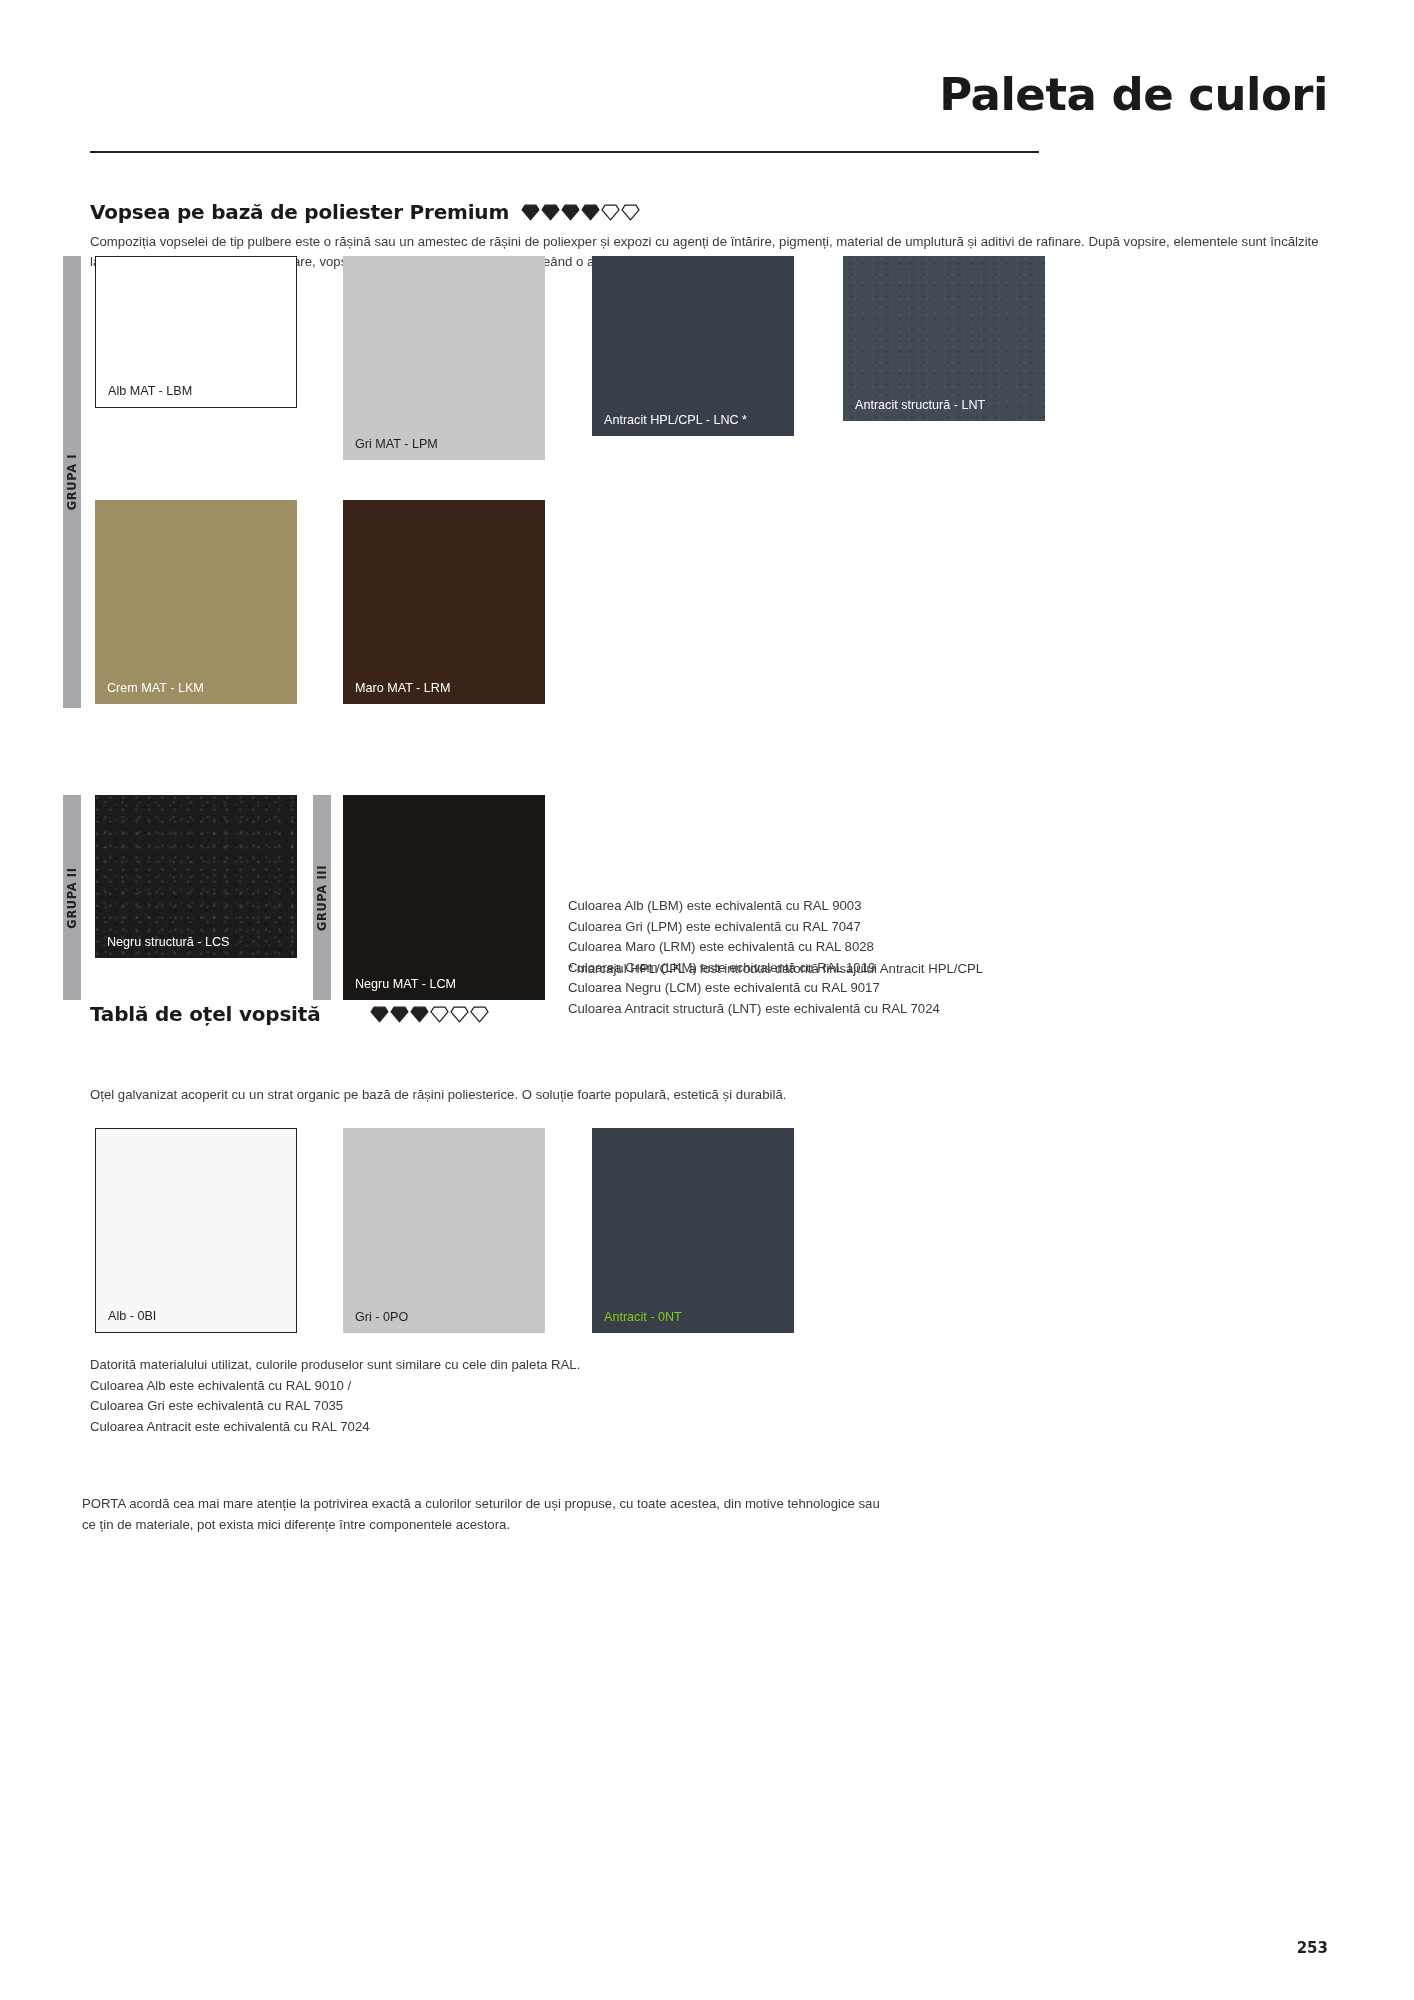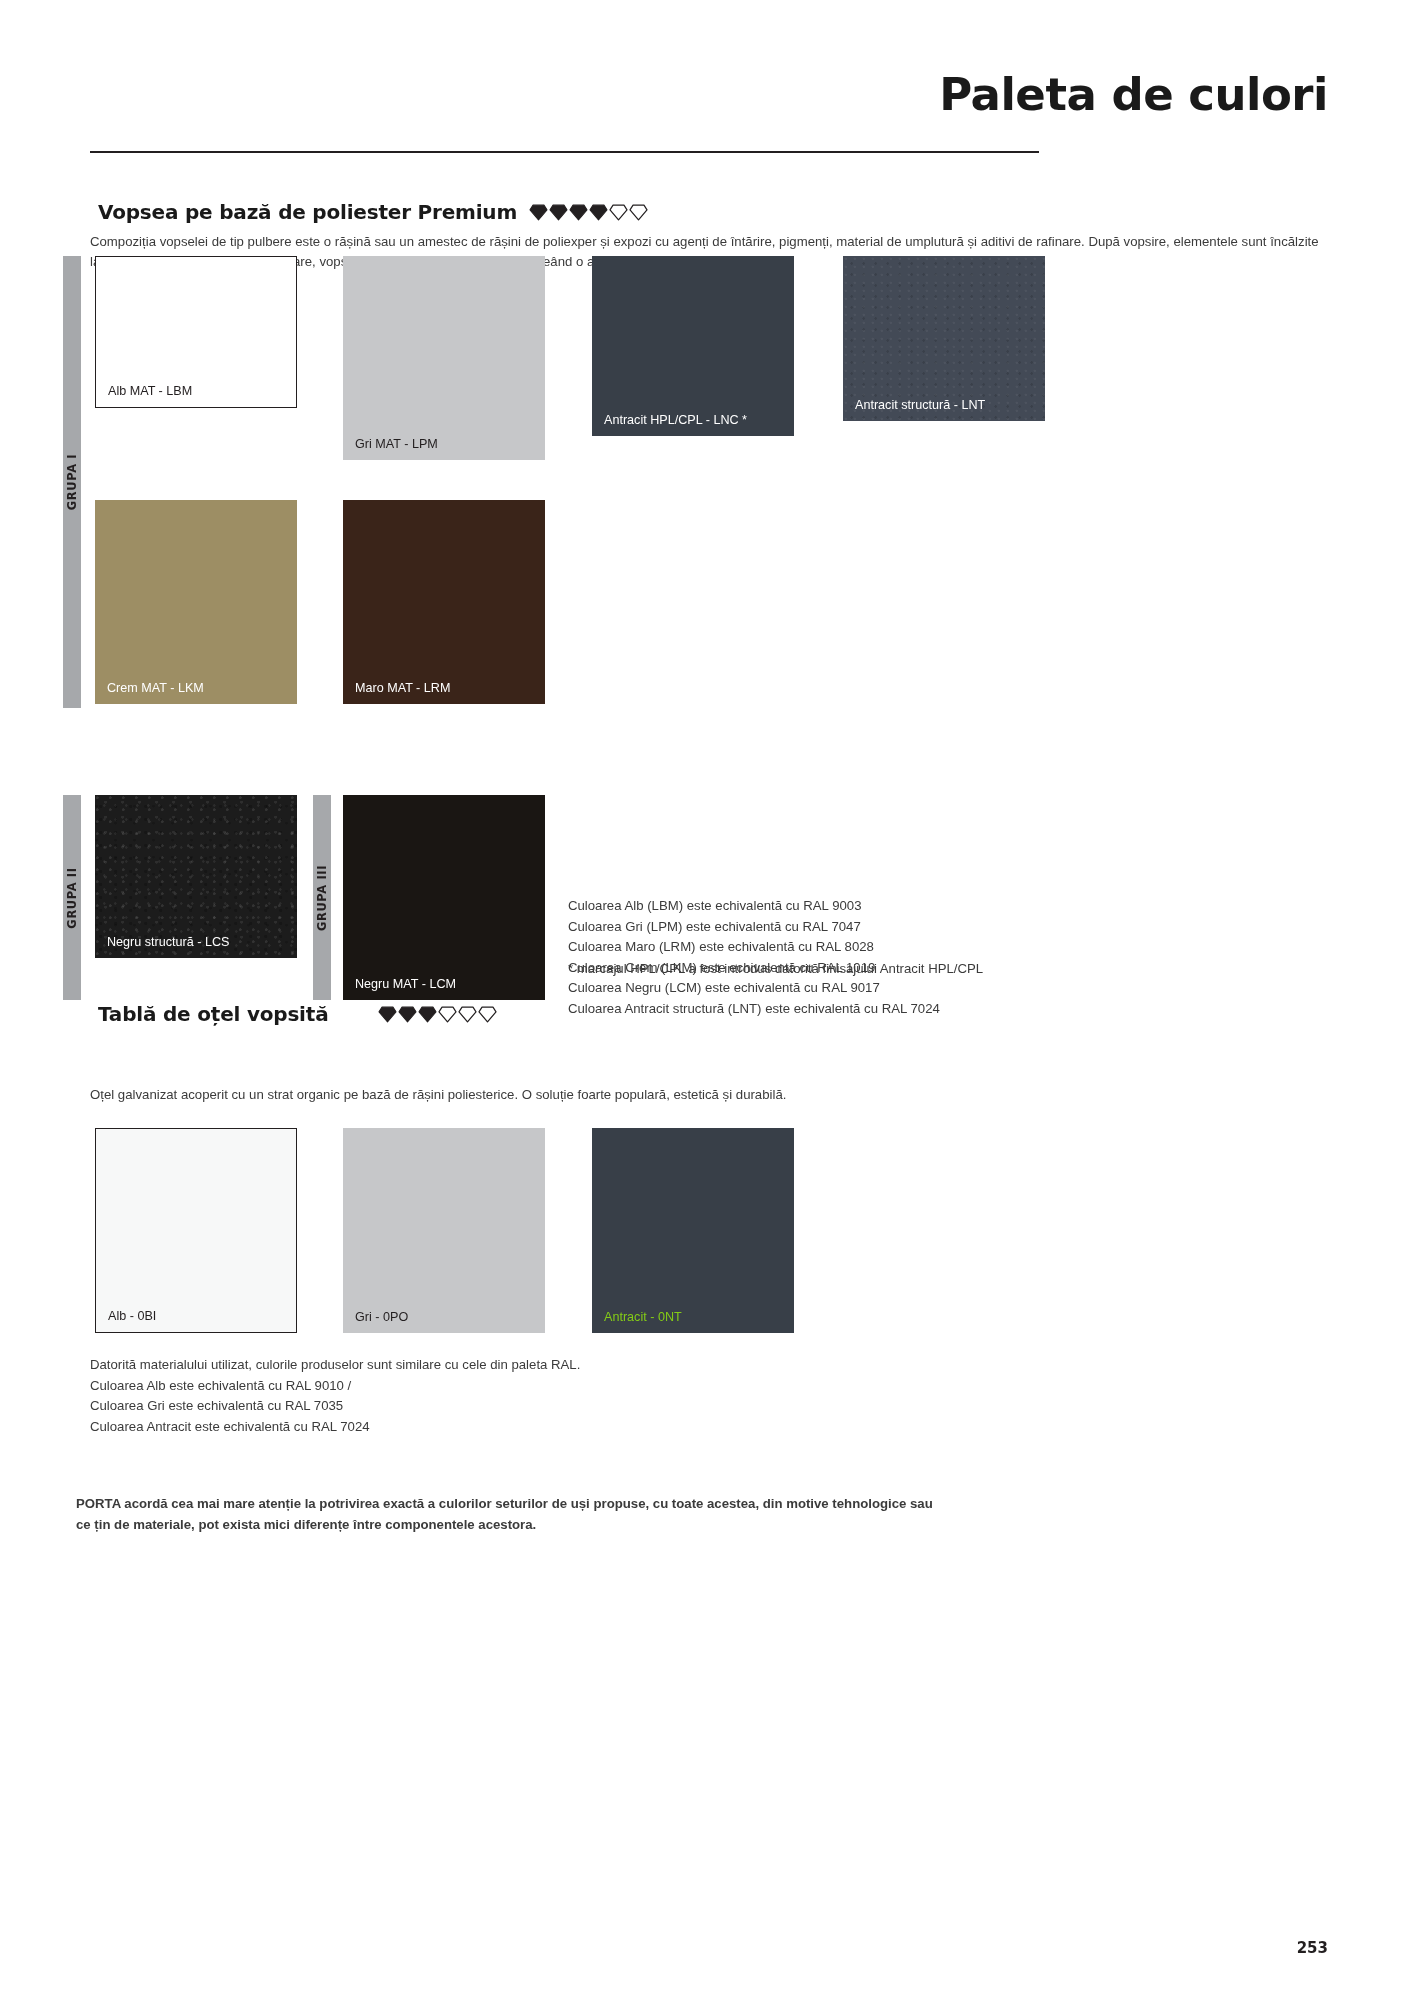--- a/index.html
+++ b/index.html
@@ -49,21 +49,21 @@
     position: absolute;
     font-size: 20px;
     font-weight: bold;
     color: #1a1a1a;
     font-family: "DejaVu Sans", sans-serif;
     white-space: nowrap;
     display: flex;
     align-items: center;
     gap: 10px;
   }
-  .section-heading .label { letter-spacing: -0.2px; margin-left: 8px; }
+  .section-heading .label { letter-spacing: -0.2px; }
 
   .rating {
     display: inline-flex;
     gap: 1px;
     align-items: center;
     margin-left: 2px;
   }
   .gem { display: block; }
 
   
@@ -291,19 +291,19 @@
     <span class="swatch-label" style="color:#84cc16;">Antracit - 0NT</span>
   </div>
 
   <div class="bottom-note" style="top:1355px; left:90px;" id="steel-notes">
       <div>Datorită materialului utilizat, culorile produselor sunt similare cu cele din paleta RAL.</div>
       <div>Culoarea Alb este echivalentă cu RAL 9010 /</div>
       <div>Culoarea Gri este echivalentă cu RAL 7035</div>
       <div>Culoarea Antracit este echivalentă cu RAL 7024</div>
     </div>
 
-  <div class="footer-text" style="top:1494px; left:76px;font-weight:bold;" id="footer-lines">
+  <div class="footer-text" style="top:1494px; left:82px;" id="footer-lines">
       <div>PORTA acordă cea mai mare atenție la potrivirea exactă a culorilor seturilor de uși propuse, cu toate acestea, din motive tehnologice sau</div>
       <div>ce țin de materiale, pot exista mici diferențe între componentele acestora.</div>
     </div>
   <div class="page-number">253</div>
 
 </div>
 
 </body></html>

